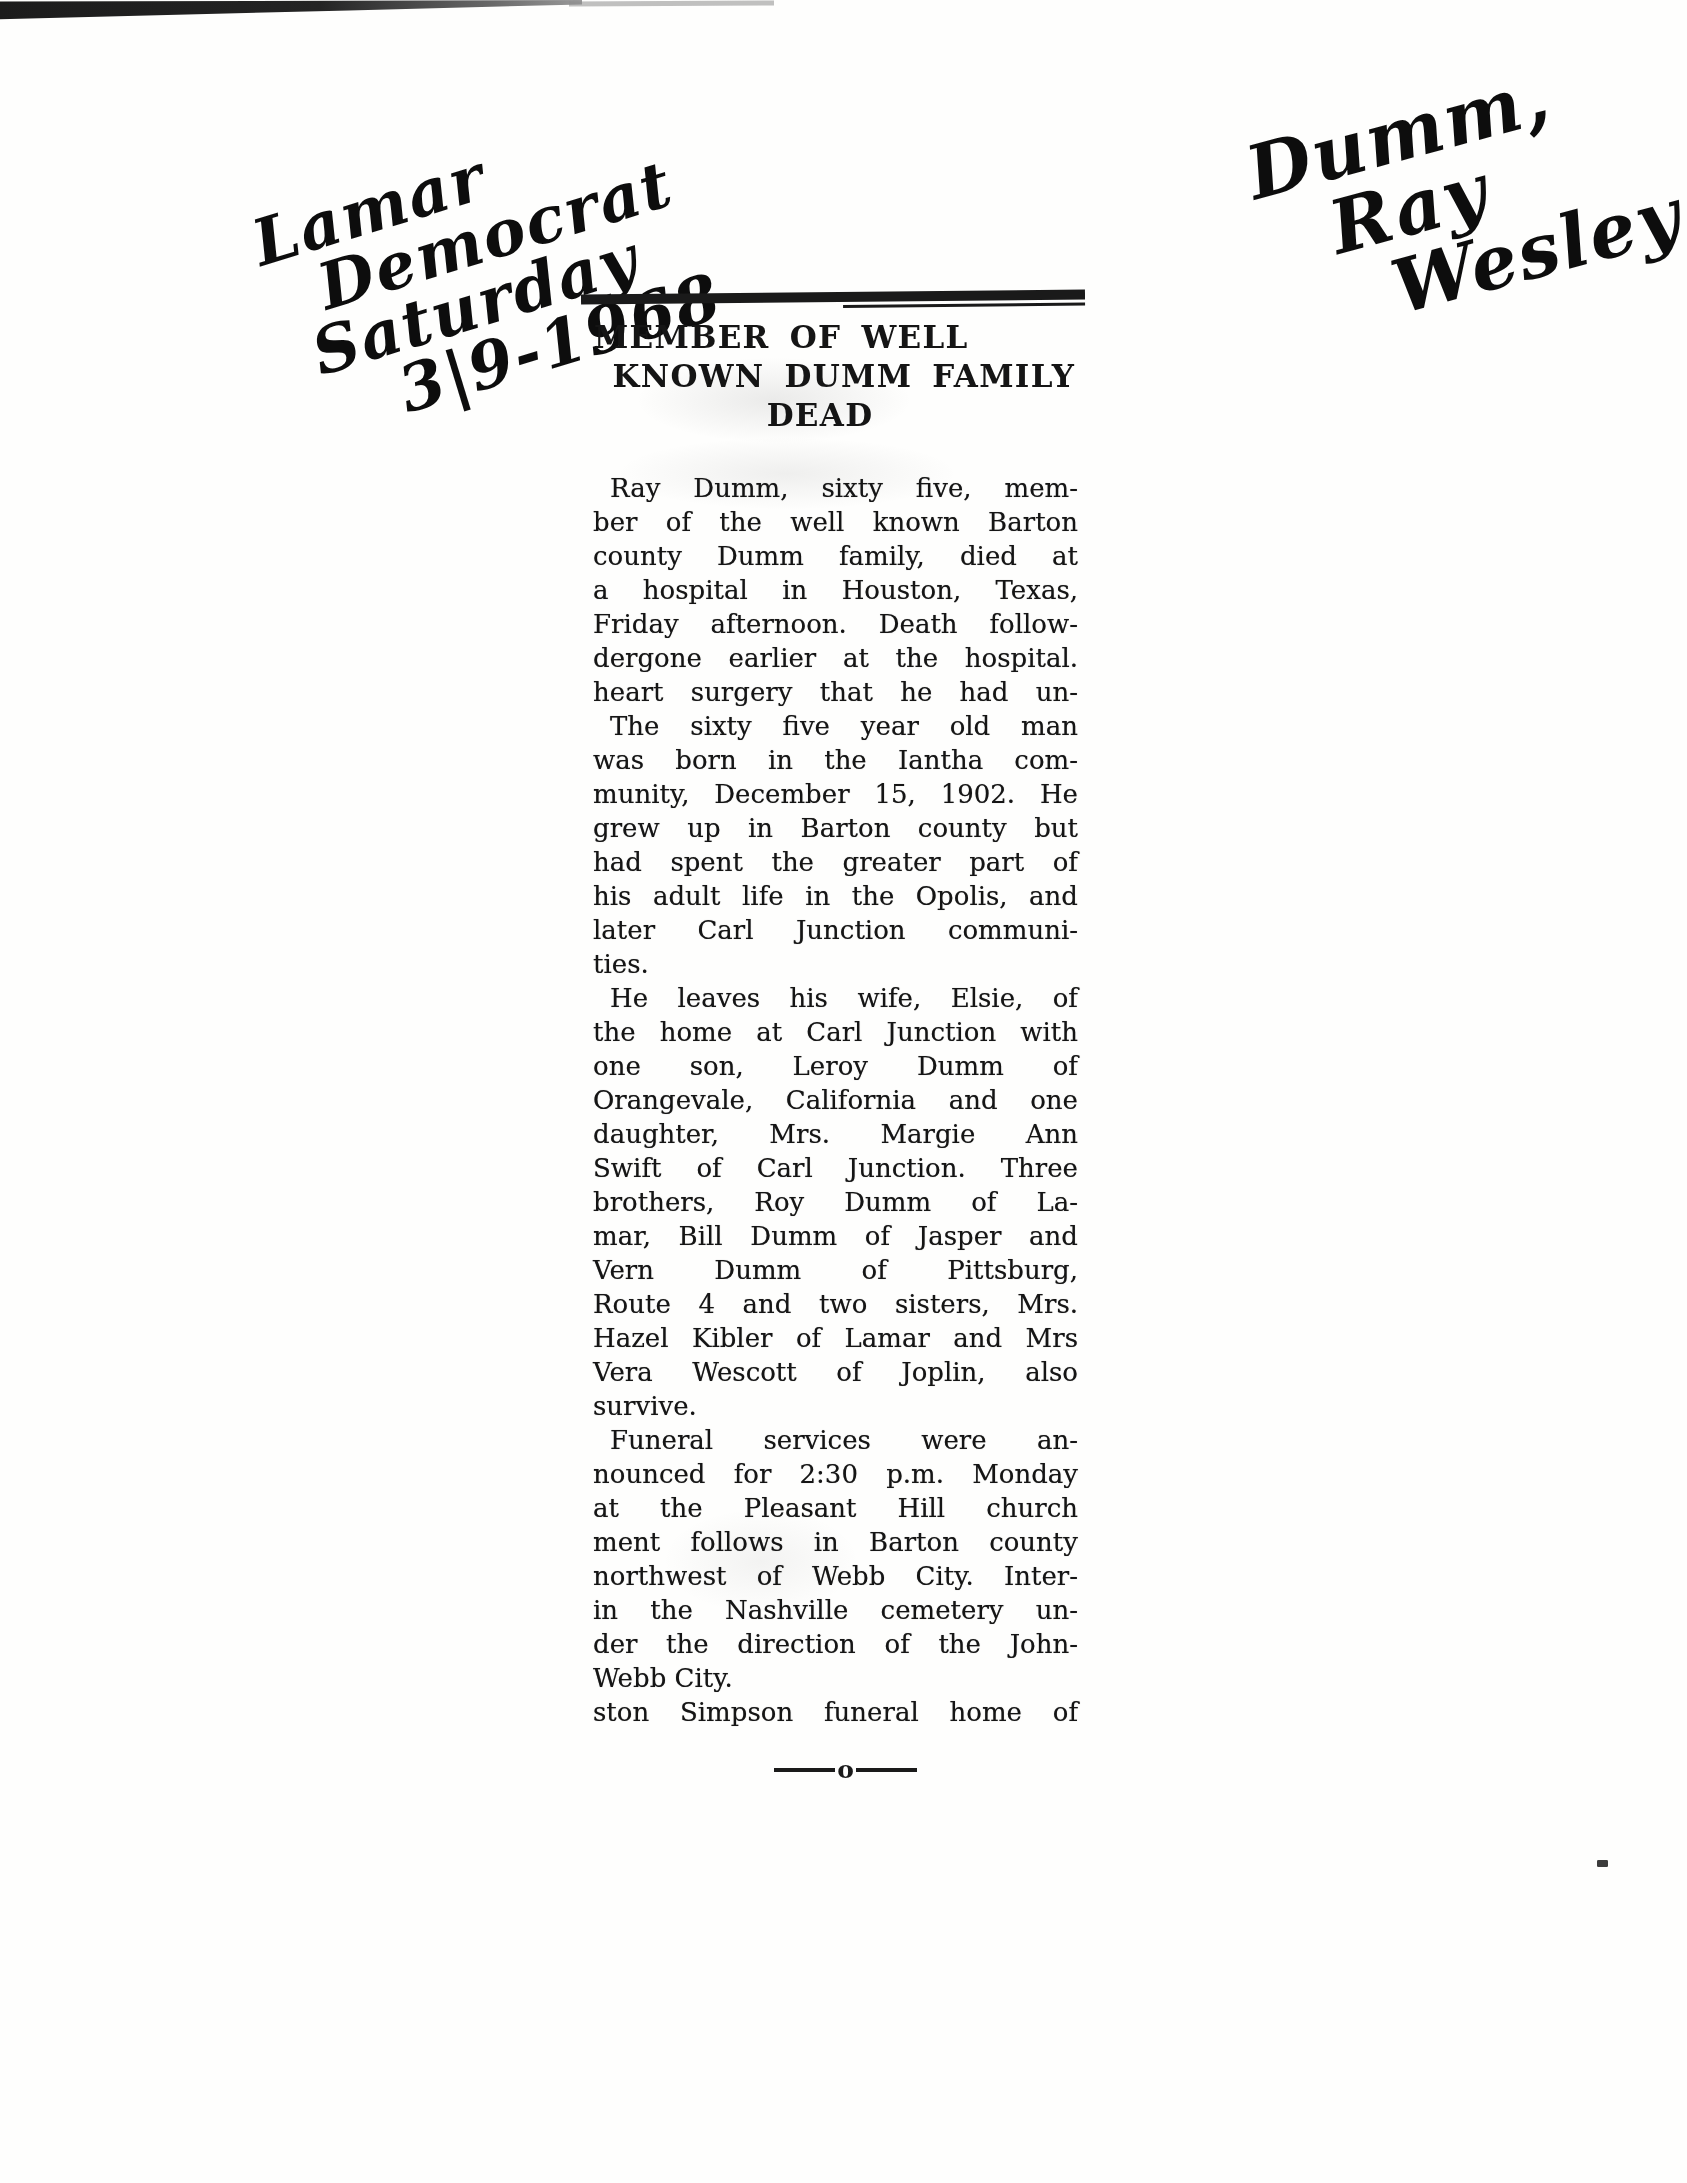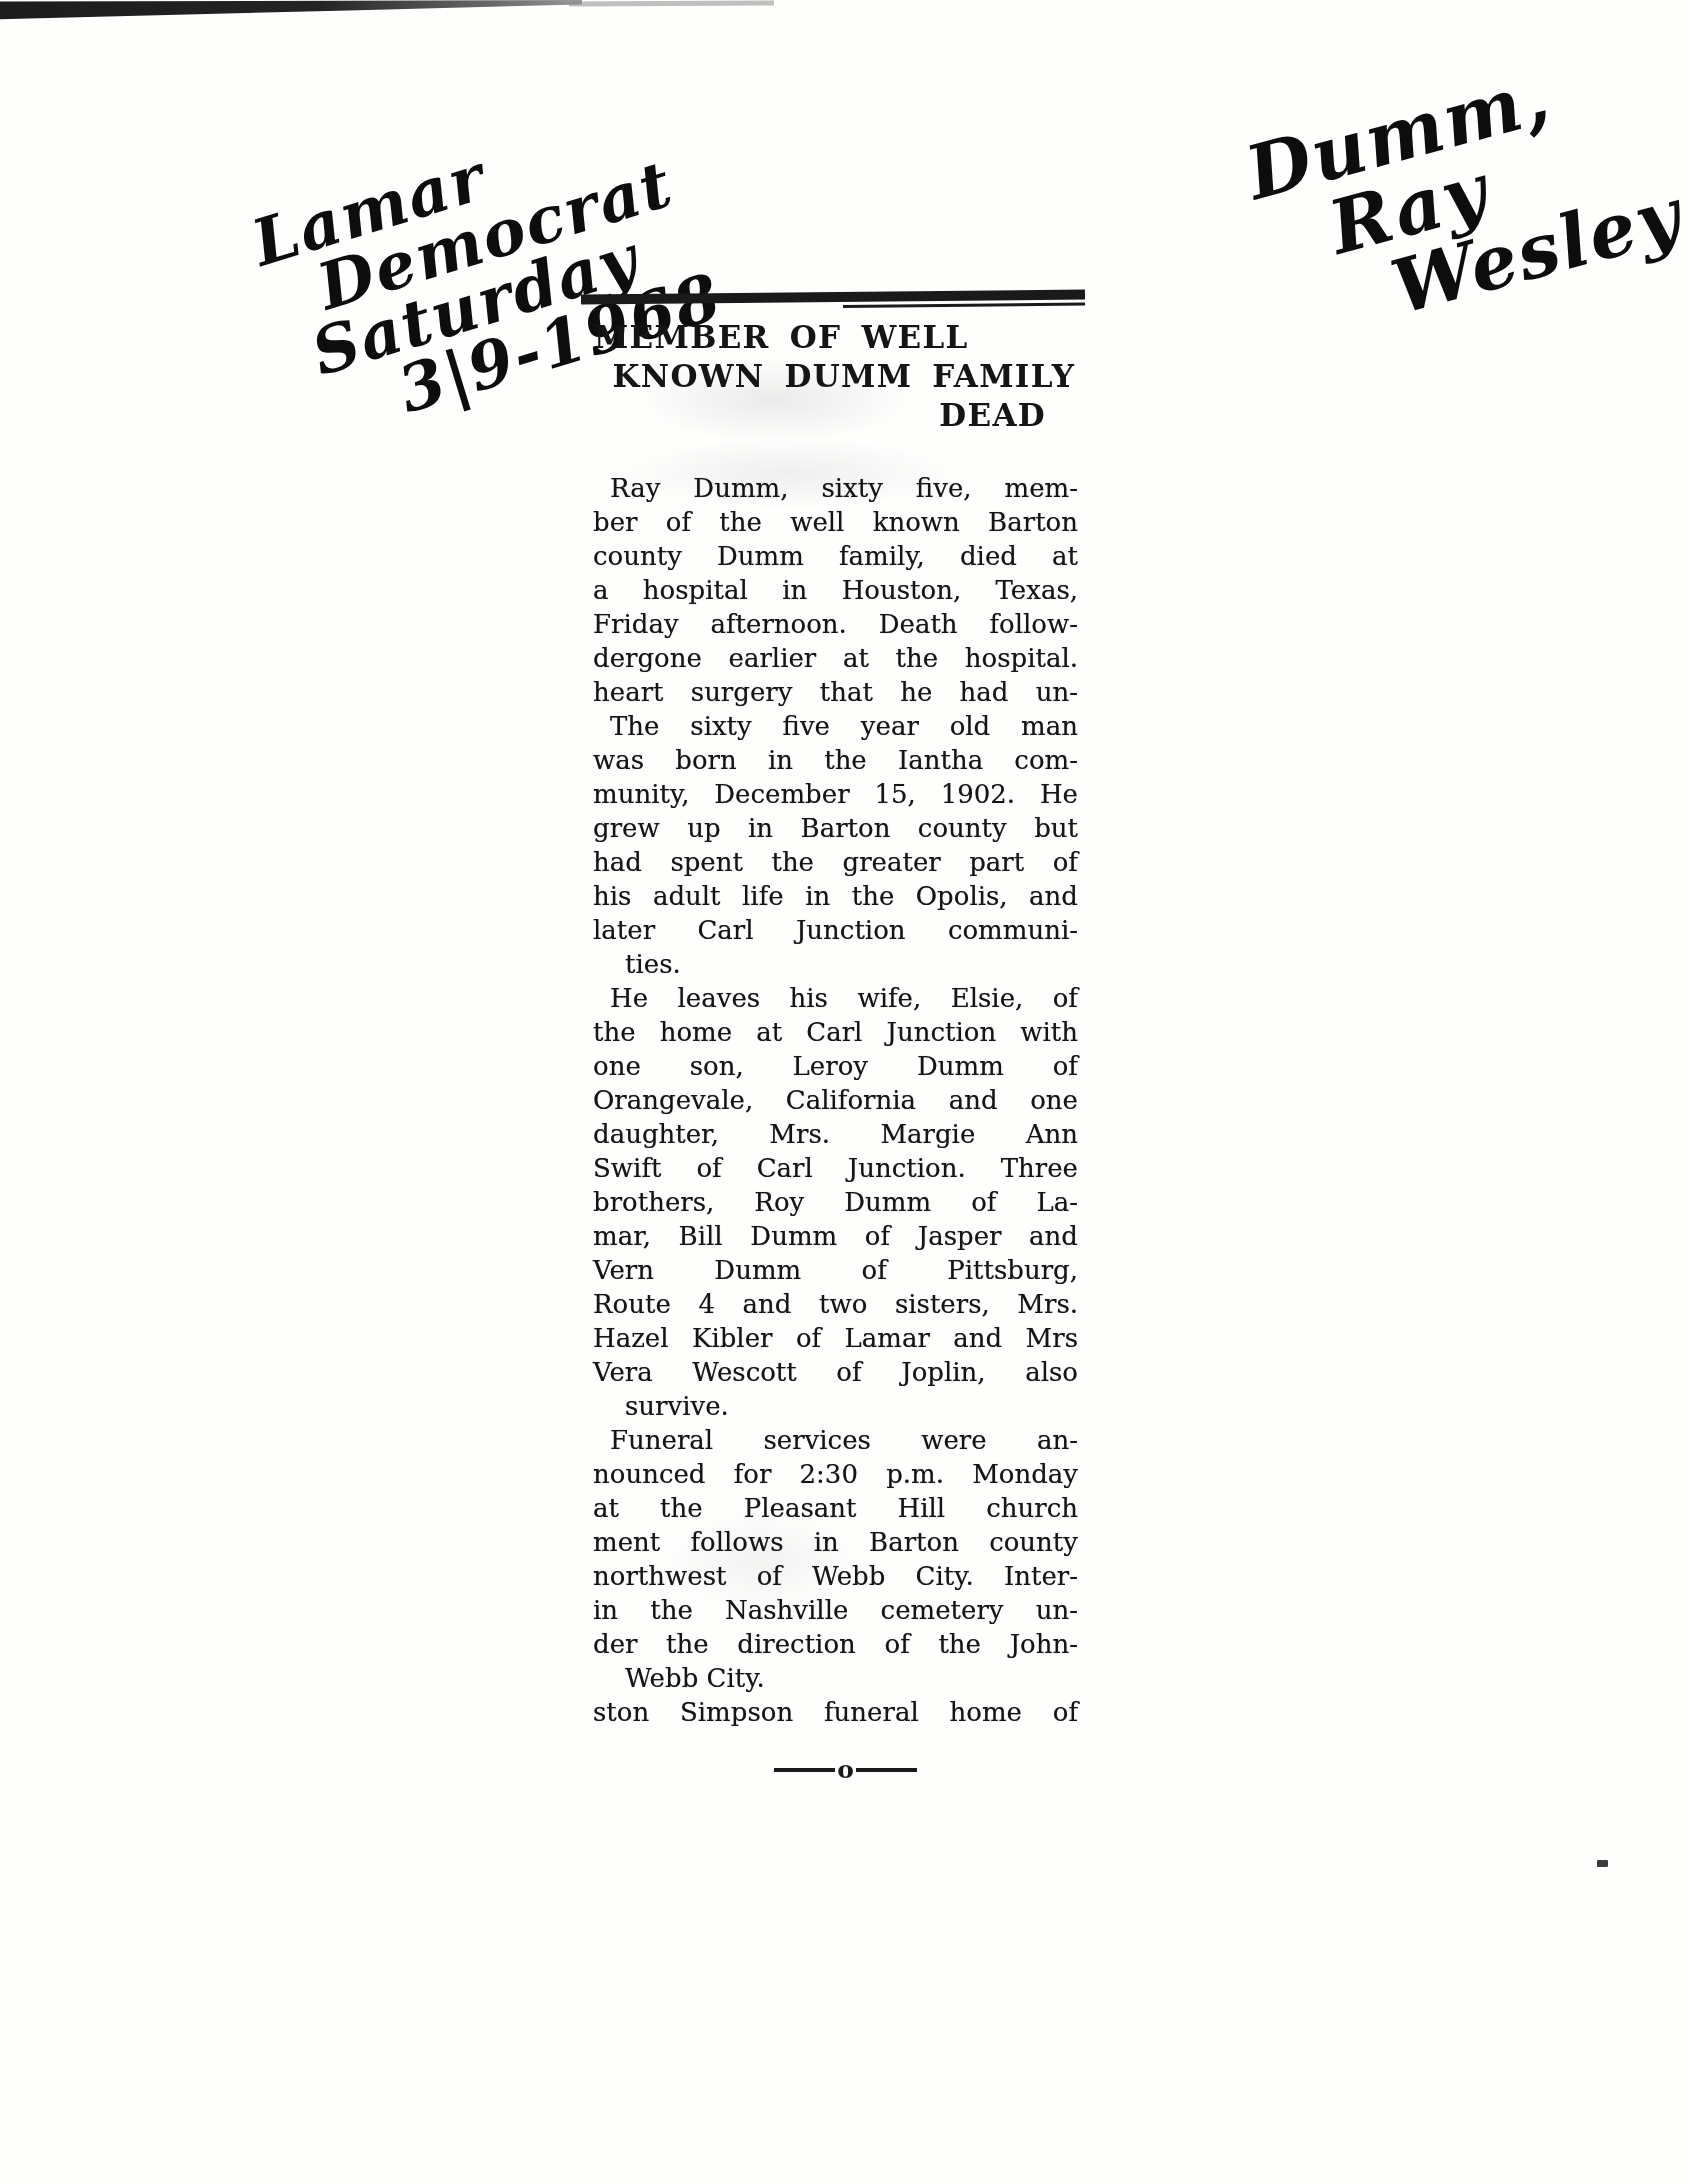--- a/index.html
+++ b/index.html
@@ -44,29 +44,29 @@
   }
   .rule::after{
     content:"";position:absolute;left:52%;top:12.6px;width:48%;height:3.3px;background:#1a1a1a;
   }
   .headline{
     position:absolute;left:594px;top:318px;width:486px;
     font-weight:bold;font-size:31px;line-height:39px;
     letter-spacing:1.3px;word-spacing:8px;white-space:nowrap;
   }
   .headline .hl1{padding-left:18.5px;}
-  .headline .hl2{text-align:right;padding-right:34px;}
+  .headline .hl2{text-align:center;padding-right:34px;}
   .body{
     position:absolute;left:593px;top:471px;width:485px;
     font-size:26px;line-height:34px;
     text-shadow:0 0 0.7px rgba(20,20,20,.55);
   }
   .jline{text-align:justify;text-align-last:justify;}
   .jline.indent{padding-left:17px;}
-  .jline.jlast{text-align-last:left;margin-left:32px;}
+  .jline.jlast{text-align-last:left;}
 
   .endmark{
     position:absolute;left:593px;top:1757px;width:485px;
     display:flex;align-items:center;justify-content:center;
     padding-left:20px;box-sizing:border-box;
   }
   .endmark .dash{display:inline-block;width:61px;height:4px;background:#1a1a1a;}
   .endmark .oh{font-weight:bold;font-size:25px;line-height:25px;margin:0 2.6px;color:#1a1a1a;}
 
   

